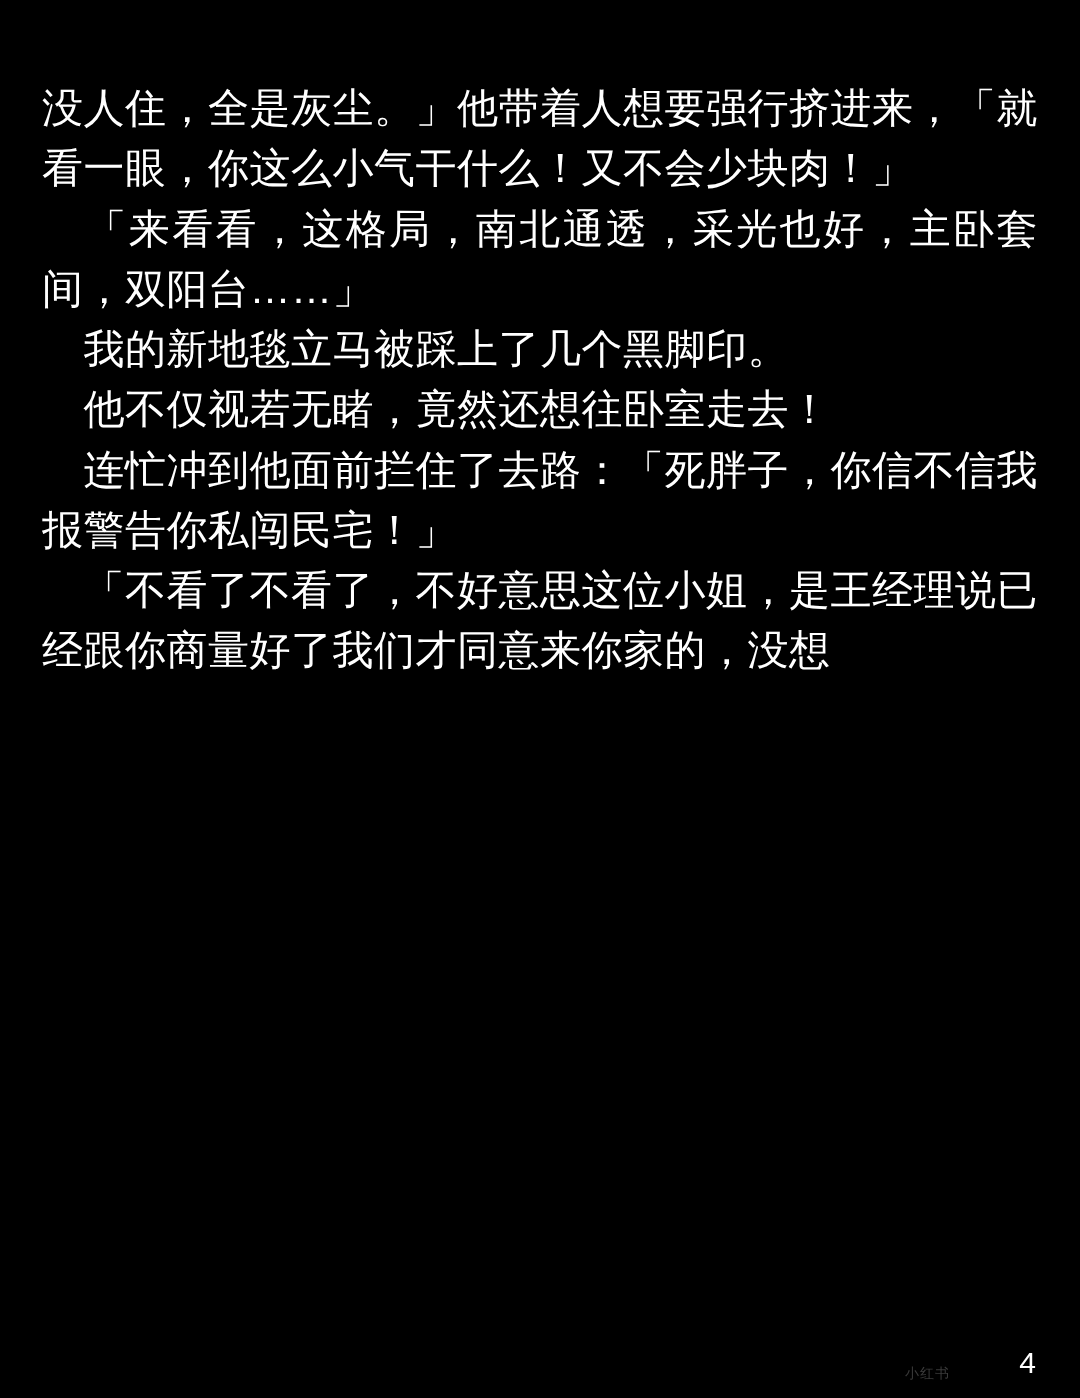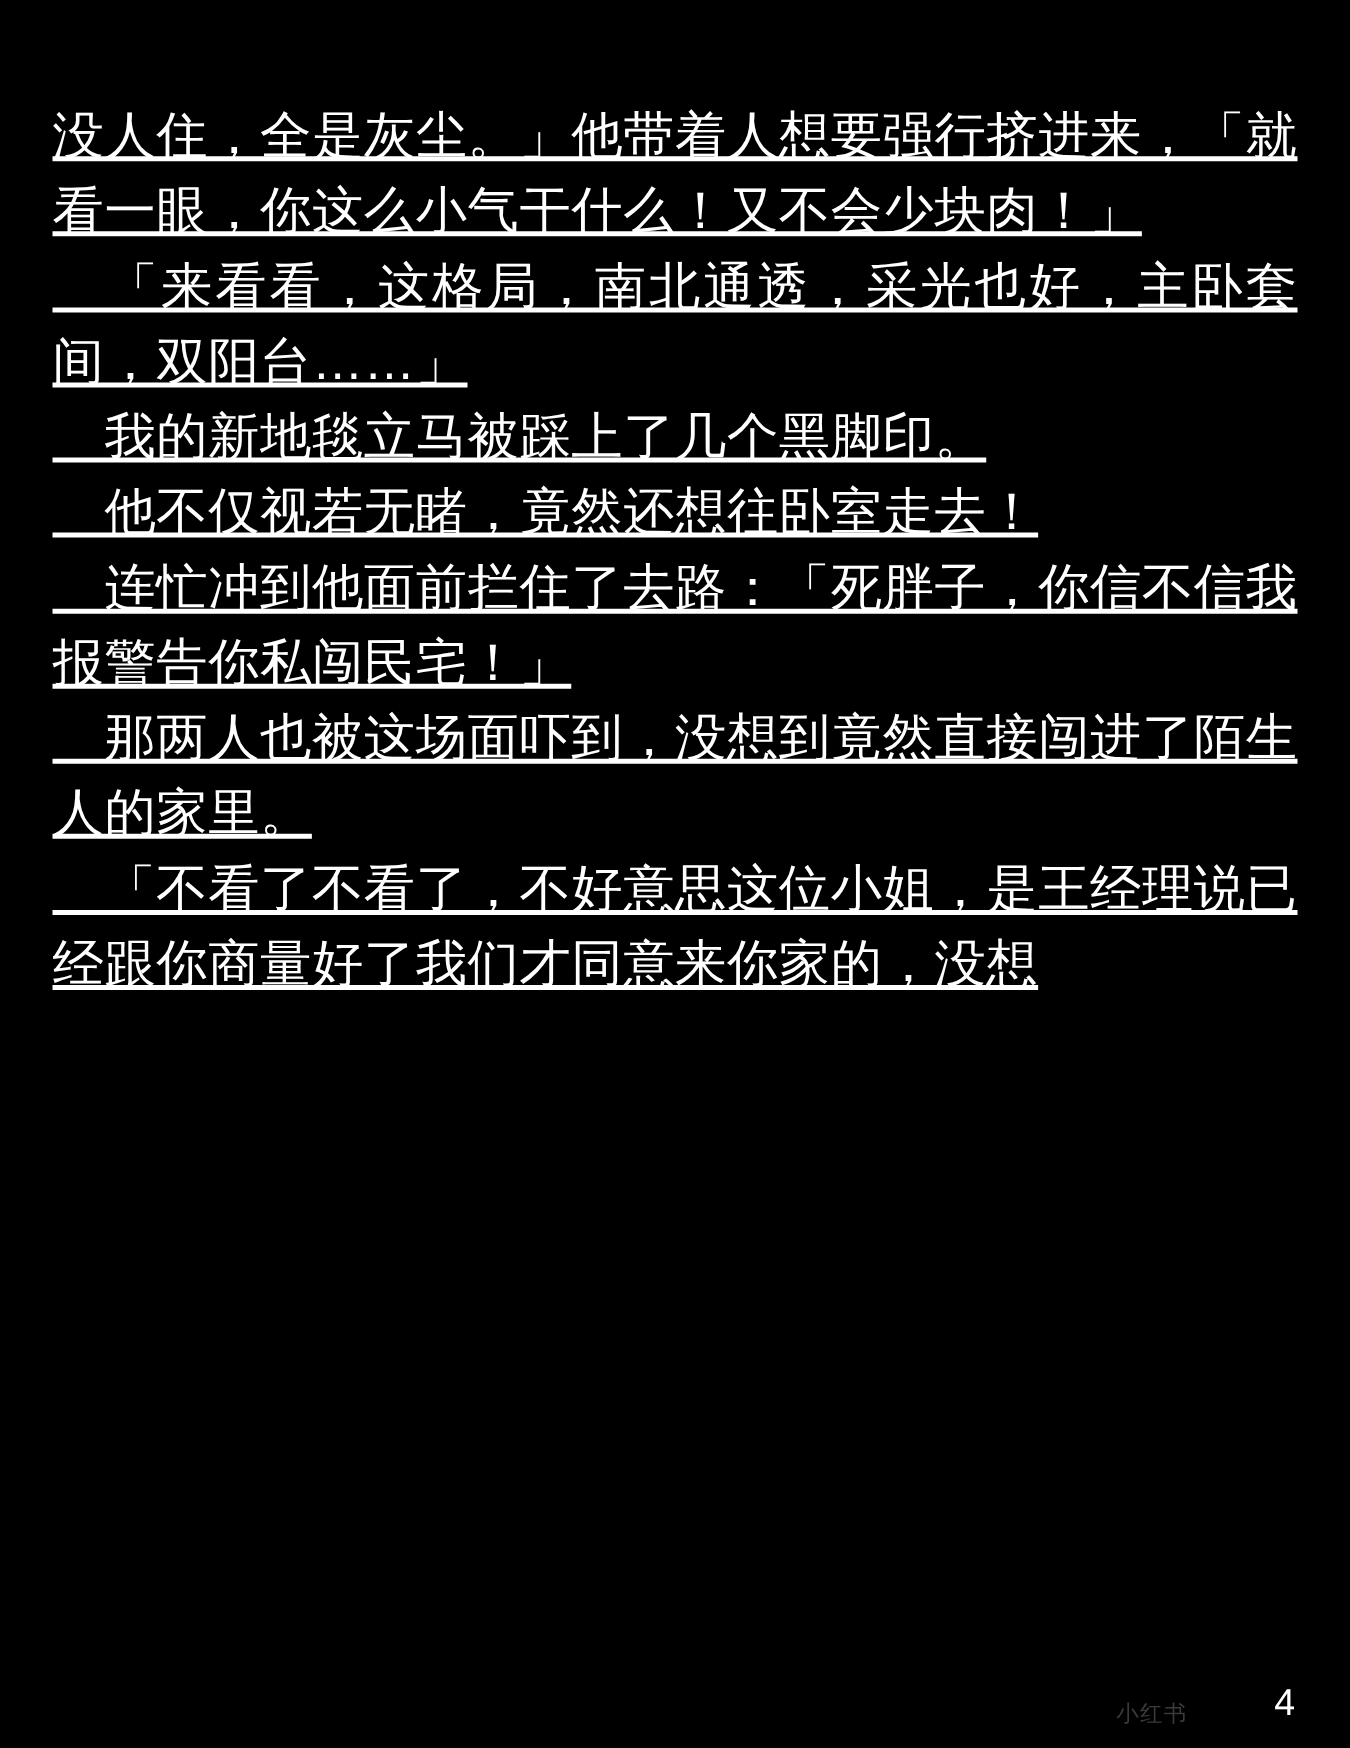--- a/index.html
+++ b/index.html
@@ -23,56 +23,54 @@
     padding: 78px 42px 0 42px;
   }
   .reader-body {
     font-size: 41px;
     line-height: 1.47;
     letter-spacing: 0.5px;
     color: #ffffff;
     font-weight: 400;
     text-align: justify;
     text-justify: inter-ideograph;
-    text-decoration: underline;
   }
   .para {
     margin: 0;
     padding: 0;
     white-space: pre-wrap;
   }
   .page-number {
     position: absolute;
     right: 44px;
     bottom: 20px;
     font-size: 30px;
     color: #ffffff;
     line-height: 1;
   }
   .watermark {
     position: absolute;
     right: 130px;
     bottom: 18px;
-    font-size: 18px;
+    font-size: 14px;
     color: #3a3a3a;
     letter-spacing: 1px;
     line-height: 1;
   }
 </style>
 </head>
 <body>
 
 <div class="page">
 
   <div class="reader-body">
     <p class="para">没人住，全是灰尘。」他带着人想要强行挤进来，「就看一眼，你这么小气干什么！又不会少块肉！」</p>
     <p class="para">　「来看看，这格局，南北通透，采光也好，主卧套间，双阳台……」</p>
     <p class="para">　我的新地毯立马被踩上了几个黑脚印。</p>
     <p class="para">　他不仅视若无睹，竟然还想往卧室走去！</p>
     <p class="para">　连忙冲到他面前拦住了去路：「死胖子，你信不信我报警告你私闯民宅！」</p>
-    <p class="para">　那两人也被这场面吓到，没想到竟然直接闯进了陌生人的家里。</p>
     <p class="para">　「不看了不看了，不好意思这位小姐，是王经理说已经跟你商量好了我们才同意来你家的，没想</p>
   </div>
 
   <div class="watermark">小红书</div>
   <div class="page-number">4</div>
 
 </div>
 
 </body></html>

